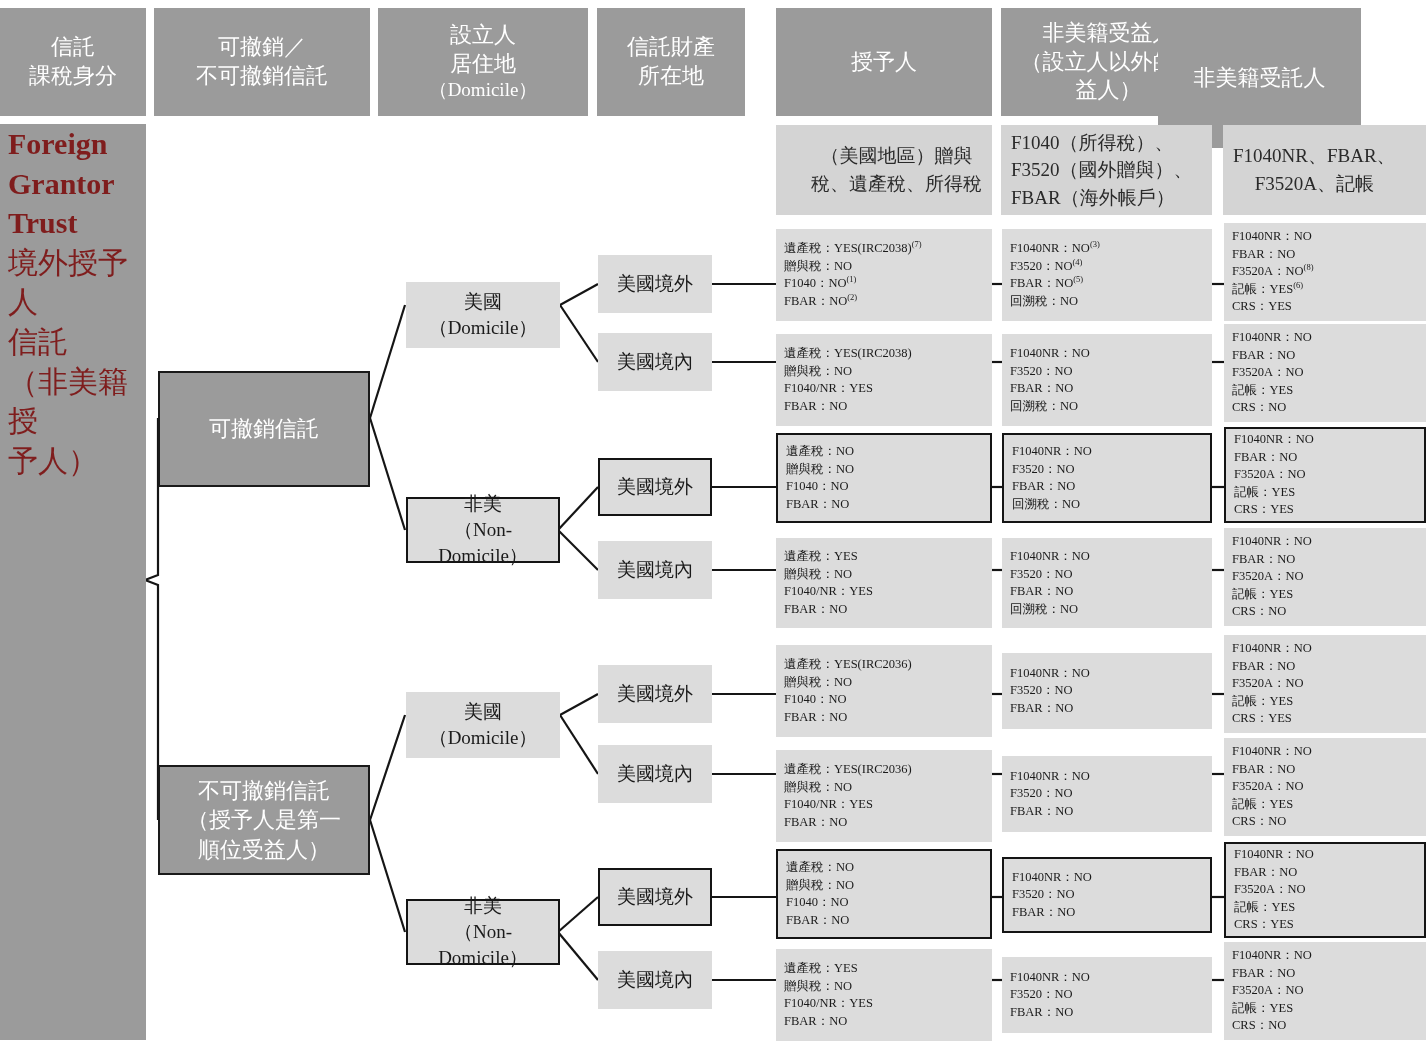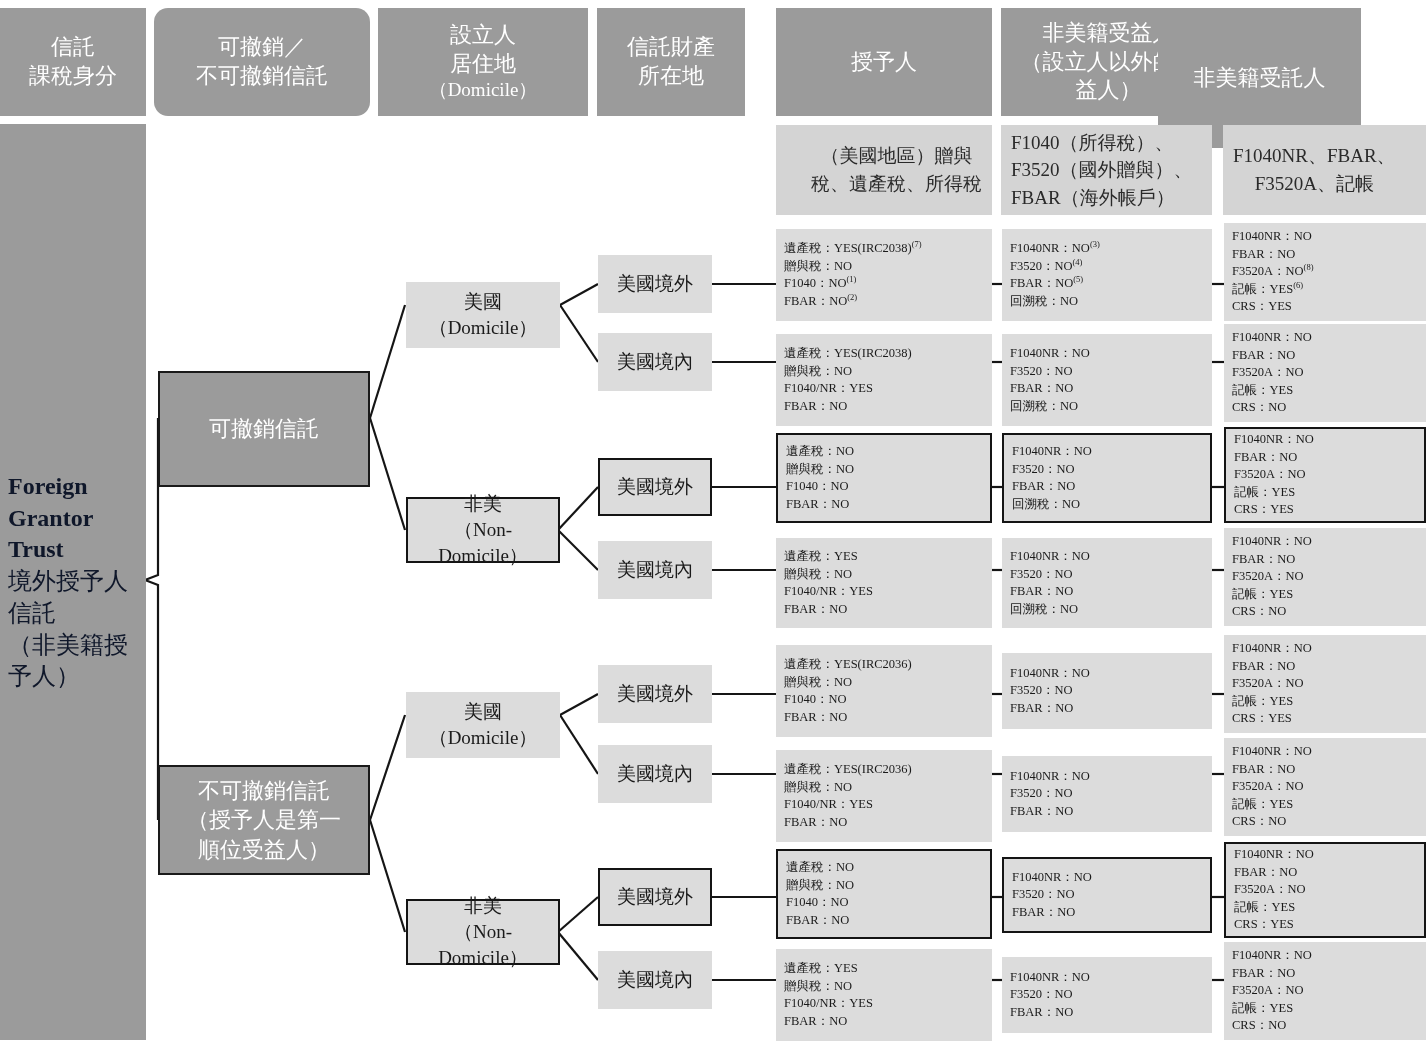--- a/index.html
+++ b/index.html
@@ -22,22 +22,22 @@
 
   
   .subhdr{
     background:#d4d4d4;color:#2a2a2a;
     display:flex;align-items:center;justify-content:flex-end;
     text-align:center;line-height:1.45;font-size:19px;padding:6px 10px;
   }
 
   
   .trunk{
-    background:#9b9b9b;color:#0f172a;font-size:24px;line-height:1.32;
-    display:flex;align-items:center;justify-content:flex-start;
+    background:#9b9b9b;color:#7f1d1d;font-size:30px;line-height:1.32;
+    display:flex;align-items:flex-start;justify-content:flex-start;
     padding:0 8px;
   }
 
   
   .lvl2{
     background:#9b9b9b;color:#ffffff;border:2px solid #1a1a1a;
     display:flex;align-items:center;justify-content:center;
     text-align:center;font-size:22px;line-height:1.34;padding:2px 6px;
   }
 
@@ -118,21 +118,21 @@
     <line x1="1212" y1="980" x2="1224" y2="980"></line>
   </svg>
 
   <div class="abs hdr" style="left:0px;top:8px;width:146px;height:108px;">
     <div>
       <div>信託</div>
       <div>課稅身分</div>
     </div>
   </div>
 
-  <div class="abs hdr" style="left:154px;top:8px;width:216px;height:108px;border-radius:14px;">
+  <div class="abs hdr" style="left:154px;top:8px;width:216px;height:108px;">
     <div>
       <div>可撤銷／</div>
       <div>不可撤銷信託</div>
     </div>
   </div>
 
   <div class="abs hdr" style="left:378px;top:8px;width:210px;height:108px;">
     <div>
       <div>設立人</div>
       <div>居住地</div>

